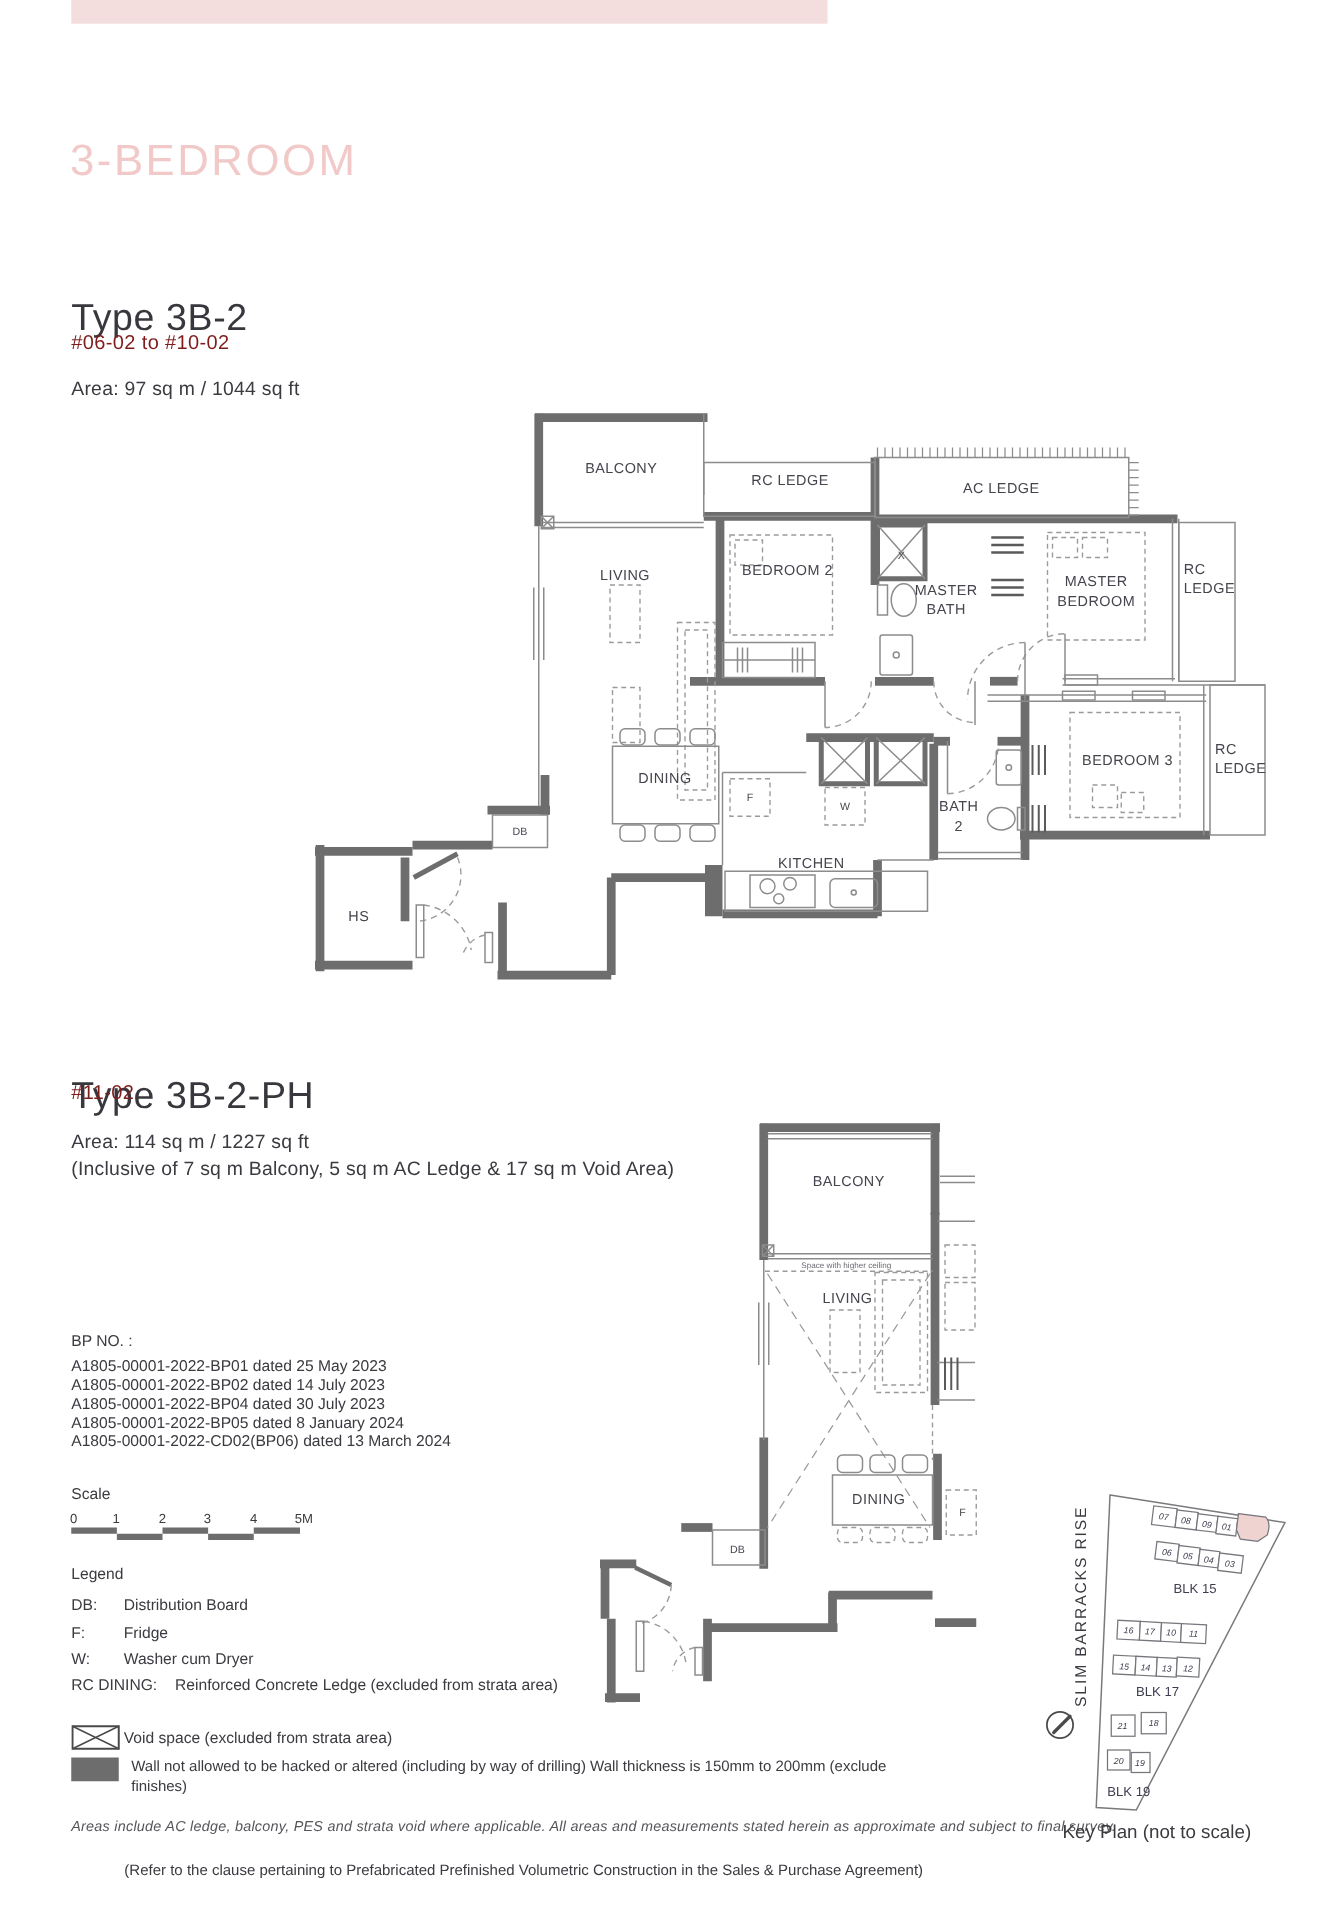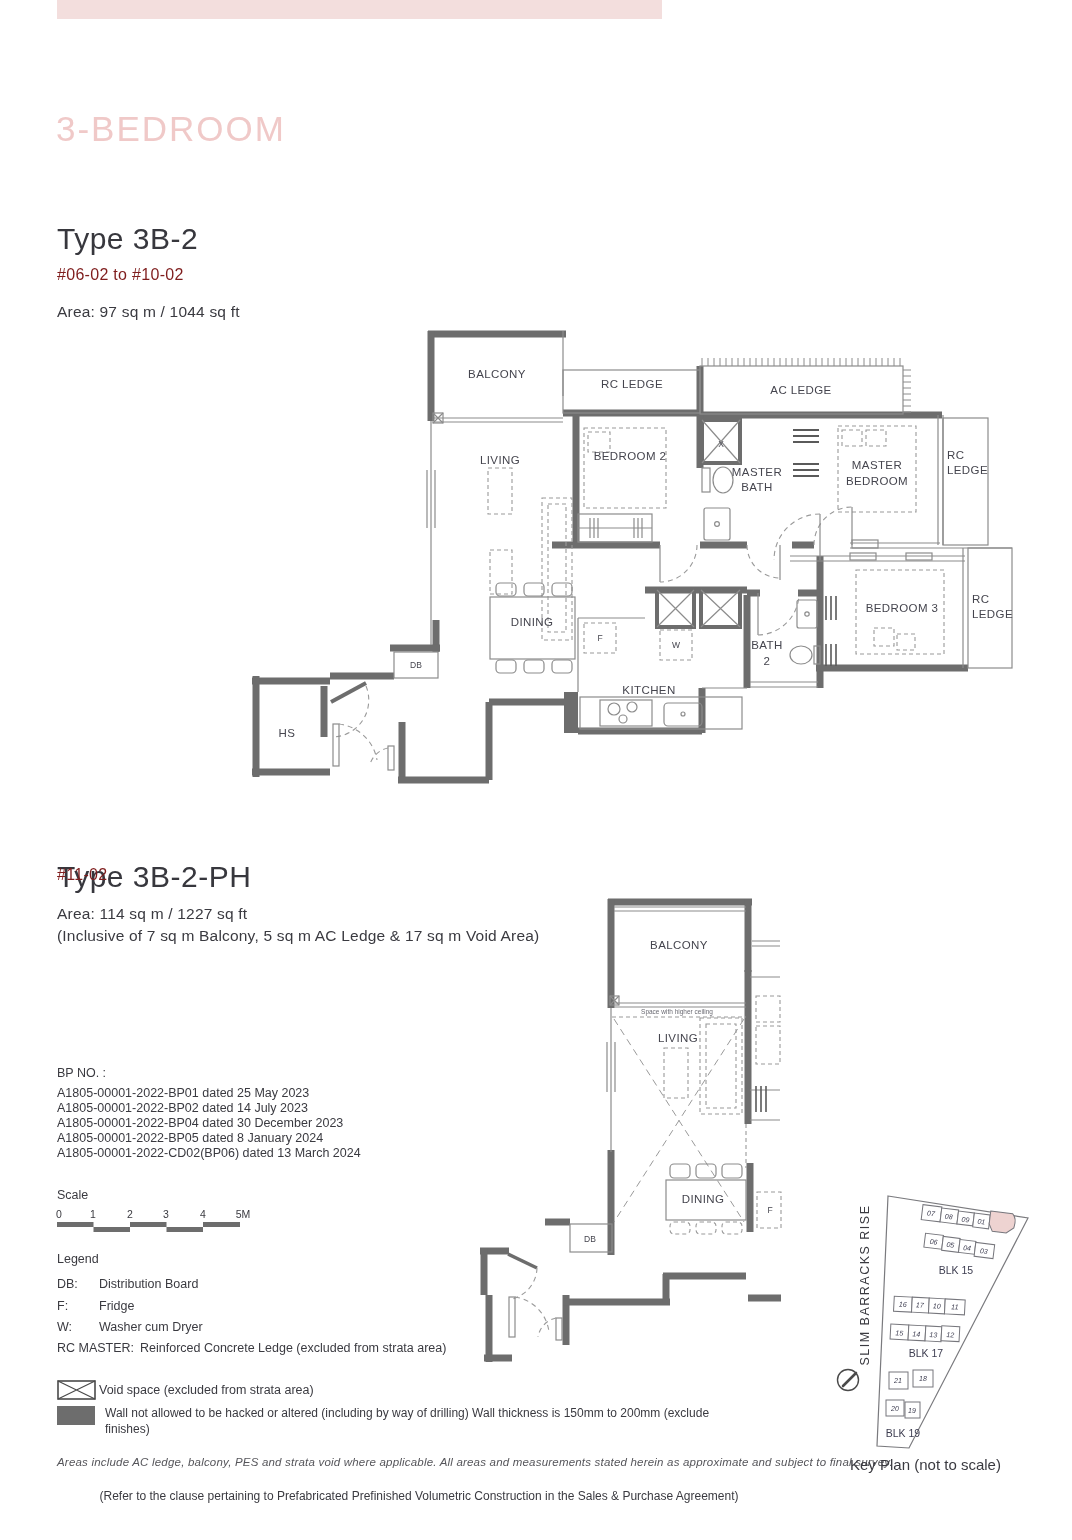--- a/index.html
+++ b/index.html
@@ -34,34 +34,34 @@
 </style>
 </head>
 <body>
 
 <div id="page">
 
   <div id="topbar" class="abs" style="background:#f3dedd;"></div>
 
   <div id="main-title" class="abs">3-BEDROOM</div>
 
-  <div class="abs type-title" style="left:57px;top:222px;">Type 3B-2</div>
+  <div class="abs type-title" style="left:57px;top:238px;">Type 3B-2</div>
   <div class="abs floors" style="left:57px;top:266px;">#06-02 to #10-02</div>
   <div class="abs arealine" style="left:57px;top:301px;">Area: 97 sq m / 1044 sq ft</div>
 
   <div class="abs type-title" style="left:57px;top:820px;margin-top:40px;">Type 3B-2-PH</div>
   <div class="abs floors" style="left:57px;top:866px;">#11-02</div>
   <div class="abs arealine" style="left:57px;top:903px;">Area: 114 sq m / 1227 sq ft</div>
   <div class="abs arealine" style="left:57px;top:925px;">(Inclusive of 7 sq m Balcony, 5 sq m AC Ledge &amp; 17 sq m Void Area)</div>
 
   <div class="abs bp-head" style="left:57px;top:1066px;">BP NO. :</div>
   <div class="abs bp" style="left:57px;top:1086px;">
     <div>A1805-00001-2022-BP01 dated 25 May 2023</div>
     <div>A1805-00001-2022-BP02 dated 14 July 2023</div>
-    <div>A1805-00001-2022-BP04 dated 30 December 2023</div>
+    <div>A1805-00001-2022-BP04 dated 30 July 2023</div>
     <div>A1805-00001-2022-BP05 dated 8 January 2024</div>
     <div>A1805-00001-2022-CD02(BP06) dated 13 March 2024</div>
   </div>
 
   <svg class="abs" style="left:248px;top:320px;" width="768" height="475" viewBox="248 320 768 475">
 
     <g>
       <path class="w" d="M428,334 L566,334"></path>
       <path class="w" d="M431,331 L431,421"></path>
       <path class="w" d="M563,413 L700,413" stroke-width="6"></path>
@@ -327,21 +327,21 @@
   </div>
   <div class="leg-row" style="left:57px;top:1299px;width:600px;">
     <span class="leg-abbr">F:</span>
     <span style="position:absolute;left:42px;">Fridge</span>
   </div>
   <div class="leg-row" style="left:57px;top:1320px;width:600px;">
     <span class="leg-abbr">W:</span>
     <span style="position:absolute;left:42px;">Washer cum Dryer</span>
   </div>
   <div class="leg-row" style="left:57px;top:1341px;width:700px;">
-    <span class="leg-abbr">RC MASTER:</span>
+    <span class="leg-abbr">RC DINING:</span>
     <span style="position:absolute;left:83px;">Reinforced Concrete Ledge (excluded from strata area)</span>
   </div>
 
   <svg class="abs" style="left:57px;top:1380px;" width="40" height="21" viewBox="0 0 40 21">
     <rect x="1" y="1" width="37" height="18" fill="none" stroke="#4a4a4a" stroke-width="1.6"></rect>
     <path d="M1,1 L38,19 M38,1 L1,19" stroke="#4a4a4a" stroke-width="1.2" fill="none"></path>
   </svg>
   <div class="abs" style="left:99px;top:1383px;font-size:12.5px;">Void space (excluded from strata area)</div>
 
   <div class="abs" style="left:57px;top:1406px;width:38px;height:19px;background:#6d6d6d;"></div>

